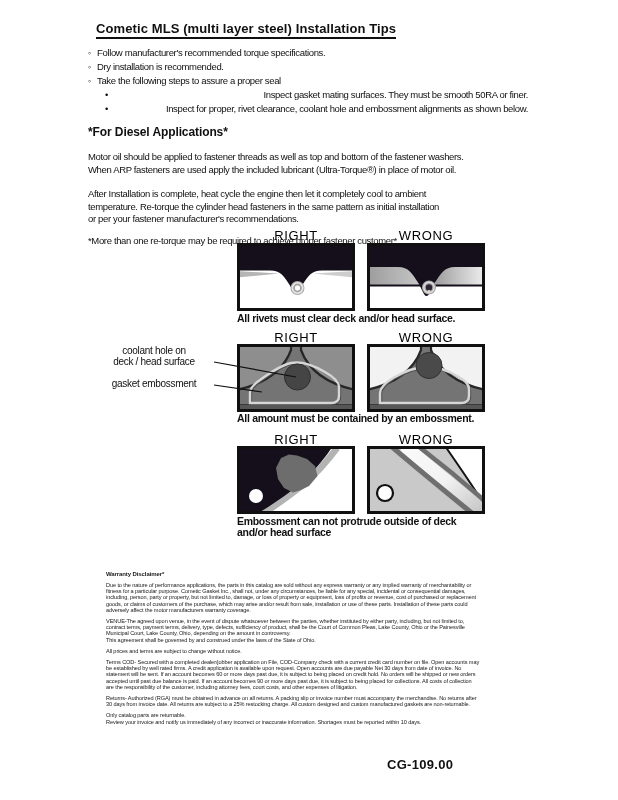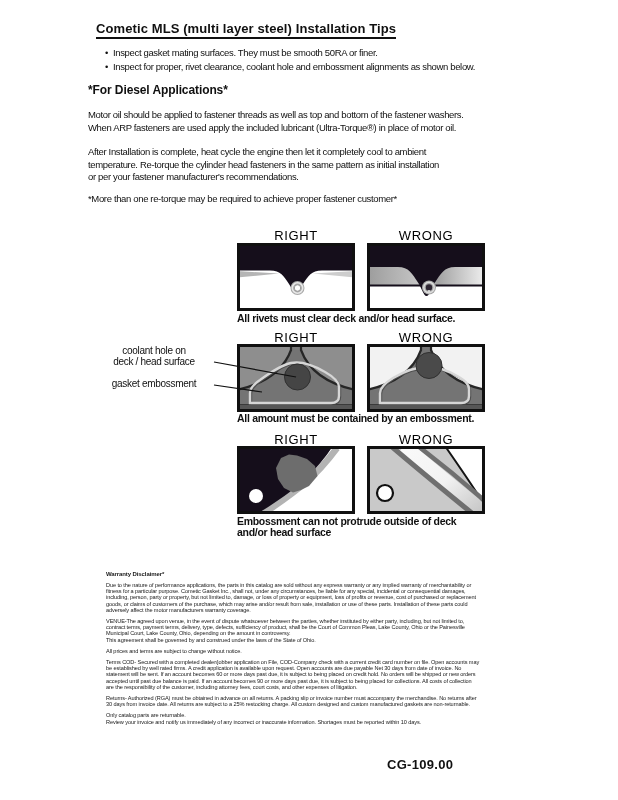--- a/index.html
+++ b/index.html
@@ -11,21 +11,21 @@
   .content{position:absolute;left:88px;top:19px;width:440px;}
   .doc-title{
     display:inline-block;margin:0 0 7px 8px;padding-bottom:1px;
     font-size:13px;font-weight:bold;letter-spacing:.1px;
     border-bottom:2px solid #101010;
   }
   ul.tips{list-style:none;margin:0;padding:0;font-size:9.5px;letter-spacing:-.35px;line-height:14px;}
   ul.tips>li{position:relative;padding-left:9px;}
   ul.tips>li::before{content:"◦";position:absolute;left:0;top:0;font-size:9px;}
   ul.sub{list-style:none;margin:0;padding:0 0 0 17px;font-size:9.5px;letter-spacing:-.35px;line-height:14px;}
-  ul.sub>li{position:relative;padding-left:8px;}
+  ul.sub>li{position:relative;padding-left:8px;text-align:right;}
   ul.sub>li::before{content:"•";position:absolute;left:0;top:0;font-size:9.5px;}
   .diesel-heading{margin:9px 0 5px 0;font-size:12px;font-weight:bold;letter-spacing:-.1px;}
   .para{margin:12px 0 9px 0;font-size:9.5px;letter-spacing:-.35px;line-height:12.5px;white-space:pre-line;width:436px;}
   .note{margin-top:1px;}
   
   .dg-label{position:absolute;width:118px;text-align:center;font-size:13px;letter-spacing:.6px;color:#000000;}
   .dg-panel{position:absolute;width:118px;height:68px;}
   .dg-panel svg{display:block;width:118px;height:68px;}
   .dg-caption{position:absolute;font-size:10.5px;font-weight:bold;letter-spacing:-.3px;line-height:11px;white-space:pre-line;color:#101010;}
   .side-label{position:absolute;left:96px;width:116px;text-align:center;font-size:10px;letter-spacing:-.3px;line-height:10.5px;white-space:pre-line;color:#101010;}
@@ -38,20 +38,25 @@
   
   .page-number{position:absolute;left:387px;top:757px;font-size:13px;letter-spacing:.3px;color:#101010;font-weight:bold;}
 </style>
 </head>
 <body>
 
 <div class="page">
 
   <div class="content">
     <h1 class="doc-title">Cometic MLS (multi layer steel) Installation Tips</h1>
+    <ul class="tips">
+      <li>Follow manufacturer's recommended torque specifications.</li>
+      <li>Dry installation is recommended.</li>
+      <li>Take the following steps to assure a proper seal</li>
+    </ul>
     <ul class="sub">
       <li>Inspect gasket mating surfaces.  They must be smooth 50RA or finer.</li>
       <li>Inspect for proper, rivet clearance, coolant hole and embossment alignments as shown below.</li>
     </ul>
     <div class="diesel-heading">*For Diesel Applications*</div>
     <p class="para">Motor oil should be applied to fastener threads as well as top and bottom of the fastener washers.
 When ARP fasteners are used apply the included lubricant (Ultra-Torque®) in place of motor oil.</p>
     <p class="para">After Installation is complete, heat cycle the engine then let it completely cool to ambient
 temperature. Re-torque the cylinder head fasteners in the same pattern as initial installation
 or per your fastener manufacturer's recommendations.</p>

